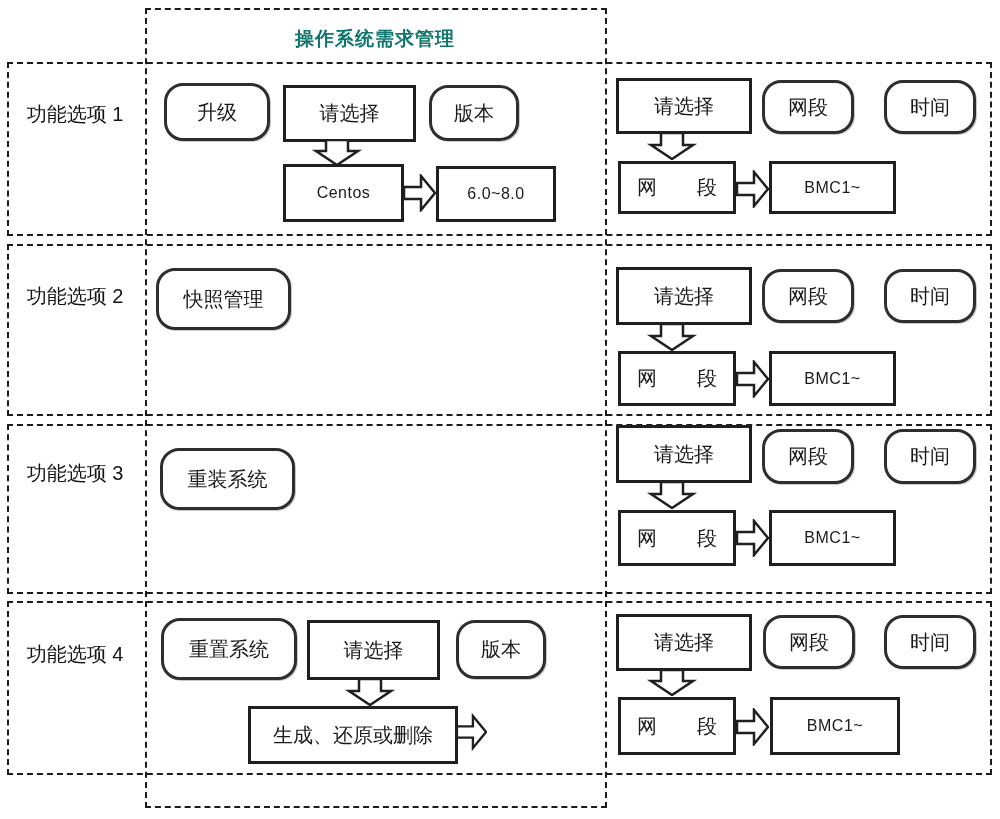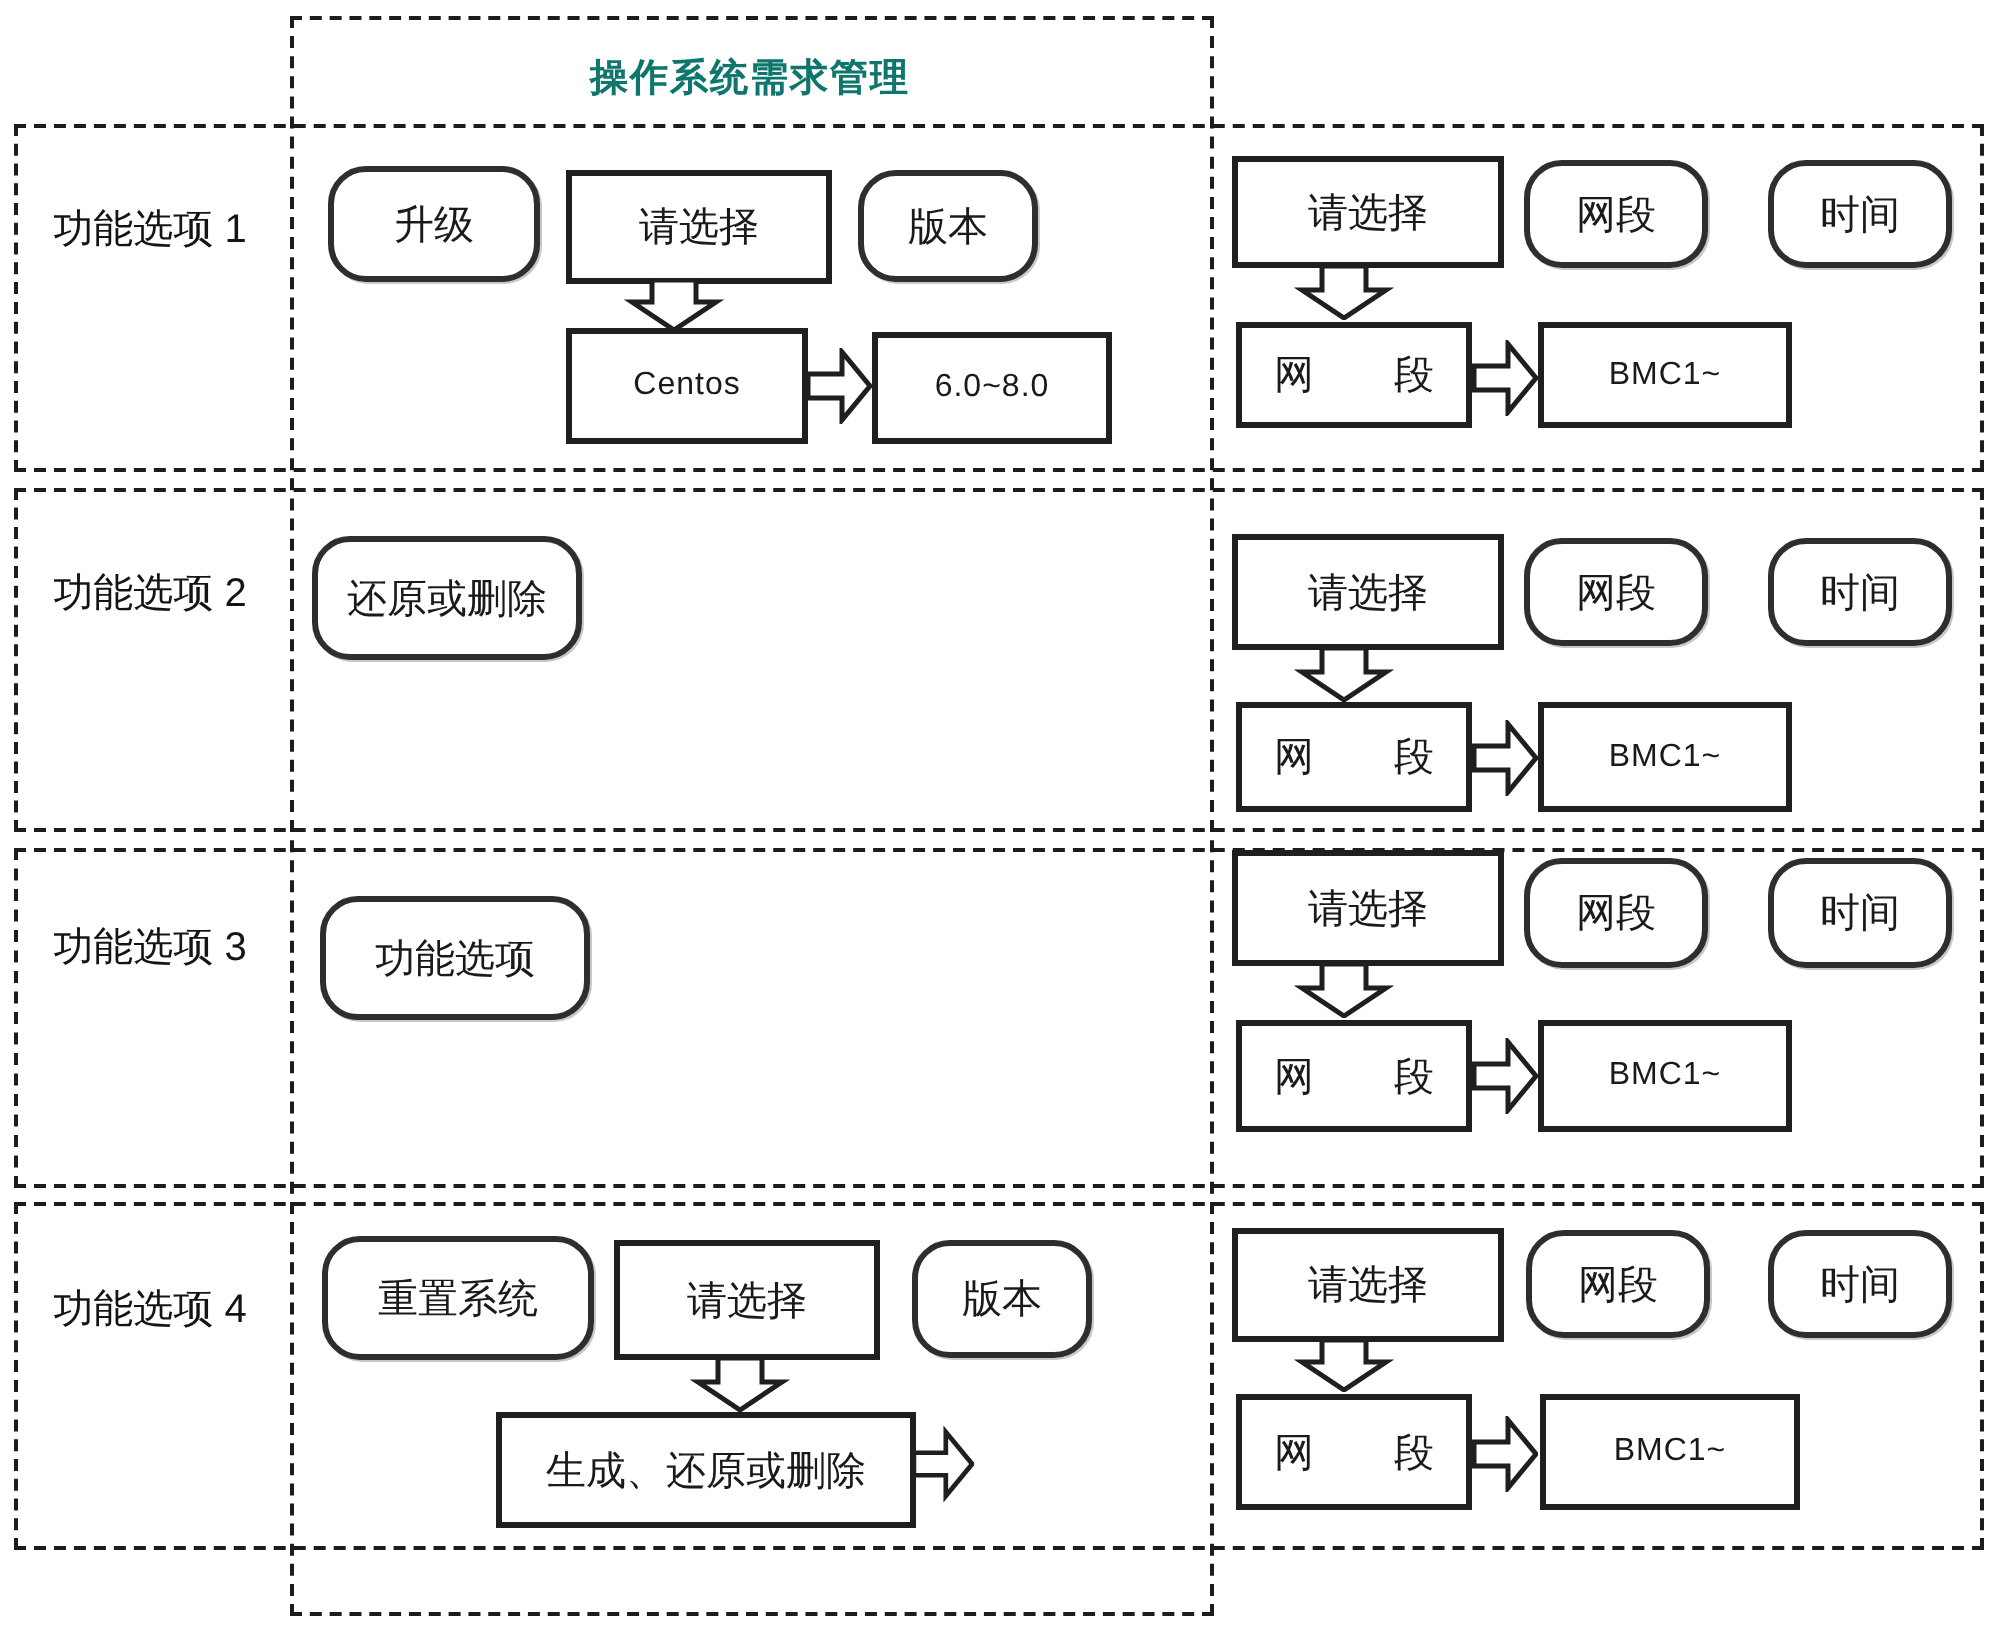--- a/index.html
+++ b/index.html
@@ -64,39 +64,39 @@
       </svg>
   </div>
   <div class="box rect" style="left:618px;top:161px;width:118px;height:53px;">网　　段</div>
   <div class="arrow" style="left:736px;top:170px;width:33px;height:38px;">
     <svg viewBox="0 0 33 38">
         <polygon points="1,13 18,13 18,2 32,19 18,36 18,25 1,25" fill="#ffffff" stroke="#1f1f1f" stroke-width="2.5"></polygon>
       </svg>
   </div>
   <div class="box rect latin" style="left:769px;top:161px;width:127px;height:53px;">BMC1~</div>
 
-  <div class="box round" style="left:156px;top:268px;width:135px;height:62px;">还原或删除</div>
+  <div class="box round" style="left:156px;top:268px;width:135px;height:62px;">快照管理</div>
 
   <div class="box rect" style="left:616px;top:267px;width:136px;height:58px;">请选择</div>
   <div class="box round" style="left:762px;top:269px;width:92px;height:54px;">网段</div>
   <div class="box round" style="left:884px;top:269px;width:92px;height:54px;">时间</div>
   <div class="arrow" style="left:645px;top:323px;width:54px;height:28px;">
     <svg viewBox="0 0 54 28">
         <polygon points="16,1 38,1 38,13 48,13 27,27 6,13 16,13" fill="#ffffff" stroke="#1f1f1f" stroke-width="2.5"></polygon>
       </svg>
   </div>
   <div class="box rect" style="left:618px;top:351px;width:118px;height:55px;">网　　段</div>
   <div class="arrow" style="left:736px;top:360px;width:33px;height:38px;">
     <svg viewBox="0 0 33 38">
         <polygon points="1,13 18,13 18,2 32,19 18,36 18,25 1,25" fill="#ffffff" stroke="#1f1f1f" stroke-width="2.5"></polygon>
       </svg>
   </div>
   <div class="box rect latin" style="left:769px;top:351px;width:127px;height:55px;">BMC1~</div>
 
-  <div class="box round" style="left:160px;top:448px;width:135px;height:62px;">功能选项</div>
+  <div class="box round" style="left:160px;top:448px;width:135px;height:62px;">重装系统</div>
 
   <div class="box rect" style="left:616px;top:425px;width:136px;height:58px;">请选择</div>
   <div class="box round" style="left:762px;top:429px;width:92px;height:55px;">网段</div>
   <div class="box round" style="left:884px;top:429px;width:92px;height:55px;">时间</div>
   <div class="arrow" style="left:645px;top:481px;width:54px;height:28px;">
     <svg viewBox="0 0 54 28">
         <polygon points="16,1 38,1 38,13 48,13 27,27 6,13 16,13" fill="#ffffff" stroke="#1f1f1f" stroke-width="2.5"></polygon>
       </svg>
   </div>
   <div class="box rect" style="left:618px;top:510px;width:118px;height:56px;">网　　段</div>

